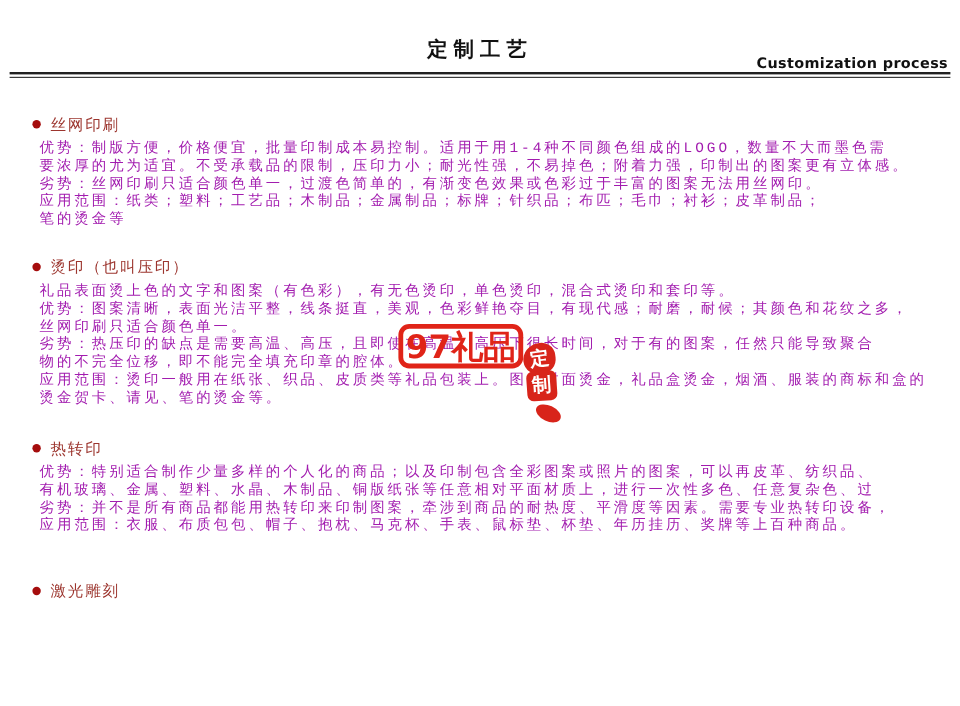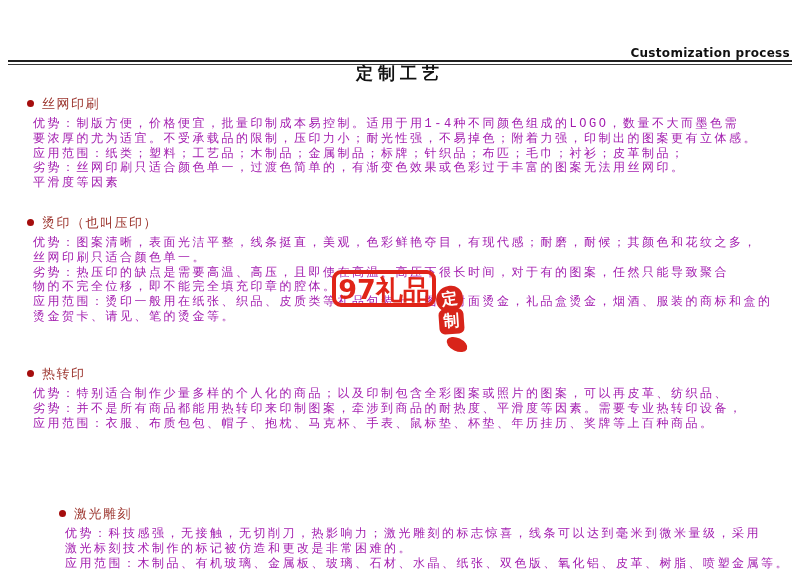--- a/index.html
+++ b/index.html
@@ -3,21 +3,21 @@
 <meta charset="utf-8">
 <style>
   html,body { margin:0; padding:0; background:#ffffff; }
   .page {
     position:relative; width:800px; height:588px; background:#ffffff;
     overflow:hidden; font-family:"DejaVu Sans", sans-serif;
   }
   
   .header-title {
     position:absolute; top:30px; left:0; right:0; text-align:center;
-    font-size:17px; font-weight:bold; letter-spacing:5px; color:#111111;margin-top:32px;
+    font-size:17px; font-weight:bold; letter-spacing:5px; color:#111111;
   }
   .header-sub {
     position:absolute; top:46px; right:10px;
     font-size:12px; font-weight:bold; color:#111111; letter-spacing:0.3px;
   }
   .rule-thick { position:absolute; top:60px; left:8px; right:8px; height:2px; background:#212121; }
   .rule-thin  { position:absolute; top:64px; left:8px; right:8px; height:1px; background:#3a3a3a; }
   
   .section { position:absolute; left:0; right:0; }
   .section-head { display:flex; align-items:center; padding-left:27px; height:15px; }
@@ -70,59 +70,56 @@
 
   <div id="sections">
       <div class="section" style="top: 96px;">
         <div class="section-head">
           <span class="bullet"></span>
           <span class="section-title">丝网印刷</span>
         </div>
         <div class="section-body">
           <div class="line">优势：制版方便，价格便宜，批量印制成本易控制。适用于用1-4种不同颜色组成的LOGO，数量不大而墨色需</div>
           <div class="line">要浓厚的尤为适宜。不受承载品的限制，压印力小；耐光性强，不易掉色；附着力强，印制出的图案更有立体感。</div>
+          <div class="line">劣势：丝网印刷只适合颜色单一，过渡色简单的，有渐变色效果或色彩过于丰富的图案无法用丝网印。</div>
           <div class="line">应用范围：纸类；塑料；工艺品；木制品；金属制品；标牌；针织品；布匹；毛巾；衬衫；皮革制品；</div>
-          <div class="line">劣势：丝网印刷只适合颜色单一，过渡色简单的，有渐变色效果或色彩过于丰富的图案无法用丝网印。</div>
-          <div class="line">平滑度等因素</div>
+          <div class="line">笔的烫金等</div>
         </div>
       </div>
       <div class="section" style="top: 215px;">
         <div class="section-head">
           <span class="bullet"></span>
           <span class="section-title">烫印（也叫压印）</span>
         </div>
         <div class="section-body">
+          <div class="line">礼品表面烫上色的文字和图案（有色彩），有无色烫印，单色烫印，混合式烫印和套印等。</div>
           <div class="line">优势：图案清晰，表面光洁平整，线条挺直，美观，色彩鲜艳夺目，有现代感；耐磨，耐候；其颜色和花纹之多，</div>
           <div class="line">丝网印刷只适合颜色单一。</div>
           <div class="line">劣势：热压印的缺点是需要高温、高压，且即使在高温、高压下很长时间，对于有的图案，任然只能导致聚合</div>
           <div class="line">物的不完全位移，即不能完全填充印章的腔体。</div>
           <div class="line">应用范围：烫印一般用在纸张、织品、皮质类等礼品包装上。图书封面烫金，礼品盒烫金，烟酒、服装的商标和盒的</div>
           <div class="line">烫金贺卡、请见、笔的烫金等。</div>
         </div>
       </div>
       <div class="section" style="top: 366px;">
         <div class="section-head">
           <span class="bullet"></span>
           <span class="section-title">热转印</span>
         </div>
         <div class="section-body">
           <div class="line">优势：特别适合制作少量多样的个人化的商品；以及印制包含全彩图案或照片的图案，可以再皮革、纺织品、</div>
+          <div class="line">有机玻璃、金属、塑料、水晶、木制品、铜版纸张等任意相对平面材质上，进行一次性多色、任意复杂色、过</div>
           <div class="line">劣势：并不是所有商品都能用热转印来印制图案，牵涉到商品的耐热度、平滑度等因素。需要专业热转印设备，</div>
           <div class="line">应用范围：衣服、布质包包、帽子、抱枕、马克杯、手表、鼠标垫、杯垫、年历挂历、奖牌等上百种商品。</div>
         </div>
       </div>
-      <div class="section" style="top: 506px; padding-left: 32px;">
+      <div class="section" style="top: 485px;">
         <div class="section-head">
           <span class="bullet"></span>
           <span class="section-title">激光雕刻</span>
-        </div>
-        <div class="section-body">
-          <div class="line">优势：科技感强，无接触，无切削刀，热影响力；激光雕刻的标志惊喜，线条可以达到毫米到微米量级，采用</div>
-          <div class="line">激光标刻技术制作的标记被仿造和更改是非常困难的。</div>
-          <div class="line">应用范围：木制品、有机玻璃、金属板、玻璃、石材、水晶、纸张、双色版、氧化铝、皮革、树脂、喷塑金属等。</div>
         </div>
       </div>
     </div>
 
   <div class="wm-box">
     <span class="wm-text">97礼品</span>
   </div>
   <div class="seal-char seal-ding">定</div>
   <div class="seal-char seal-zhi">制</div>
   <div class="seal-tail"></div>

